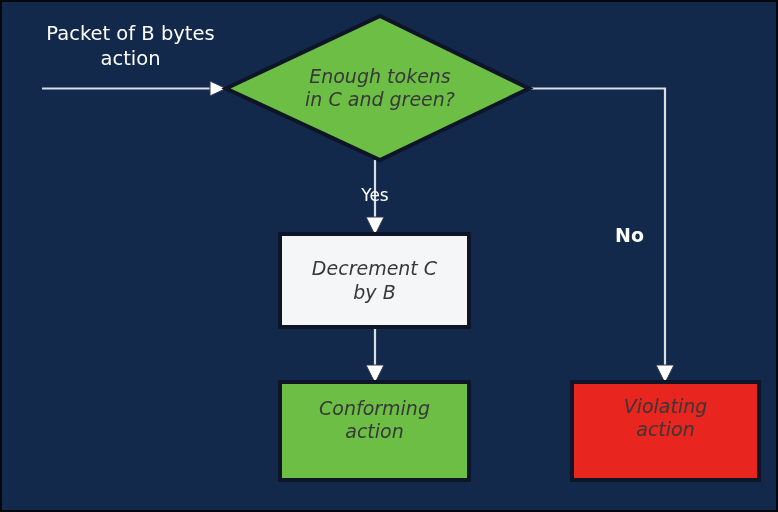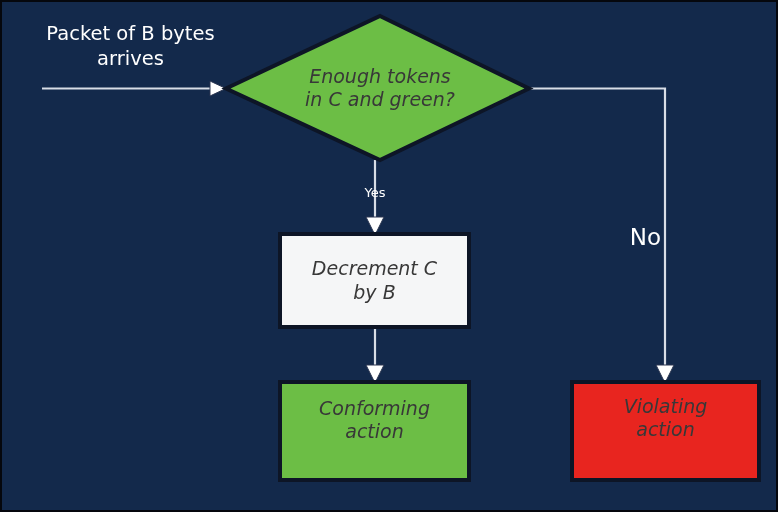--- a/index.html
+++ b/index.html
@@ -52,31 +52,32 @@
     color: #ffffff;
     line-height: 1.28;
     white-space: pre-line;
   }
   #yes-label {
     position: absolute;
     left: 338px;
     top: 183px;
     width: 70px;
     text-align: center;
-    font-size: 13px;
+    font-size: 17px;
     color: #ffffff;
   }
   #no-label {
     position: absolute;
     left: 613px;
     top: 222px;
     width: 46px;
-    text-align: right;
-    font-size: 23px;
+    text-align: left;
+    font-size: 19px;
     color: #ffffff;
+    font-weight: bold;
   }
   #decision-text {
     left: 252px;
     top: 52px;
     width: 252px;
     height: 68px;
   }
   #process-text {
     left: 280px;
     top: 234px;
@@ -126,21 +127,21 @@
     <polygon points="378,14 527,86.5 378,158 224,86.5" fill="#6cbe45" stroke="#0d1526" stroke-width="4" stroke-linejoin="miter"></polygon>
 
     <rect x="278" y="232" width="189" height="93" fill="#f5f6f7" stroke="#0d1526" stroke-width="4"></rect>
 
     <rect x="278" y="380" width="189" height="98" fill="#6cbe45" stroke="#0d1526" stroke-width="4"></rect>
 
     <rect x="570" y="380" width="187" height="98" fill="#e8251f" stroke="#0d1526" stroke-width="4"></rect>
   </svg>
 
   <div id="source-label">Packet of B bytes
-arrives</div>
+action</div>
 
   <div id="decision-text" class="node-text dark-text">Enough tokens
 in C and green?</div>
 
   <div id="yes-label">Yes</div>
 
   <div id="no-label">No</div>
 
   <div id="process-text" class="node-text dark-text">Decrement C
 by B</div>

